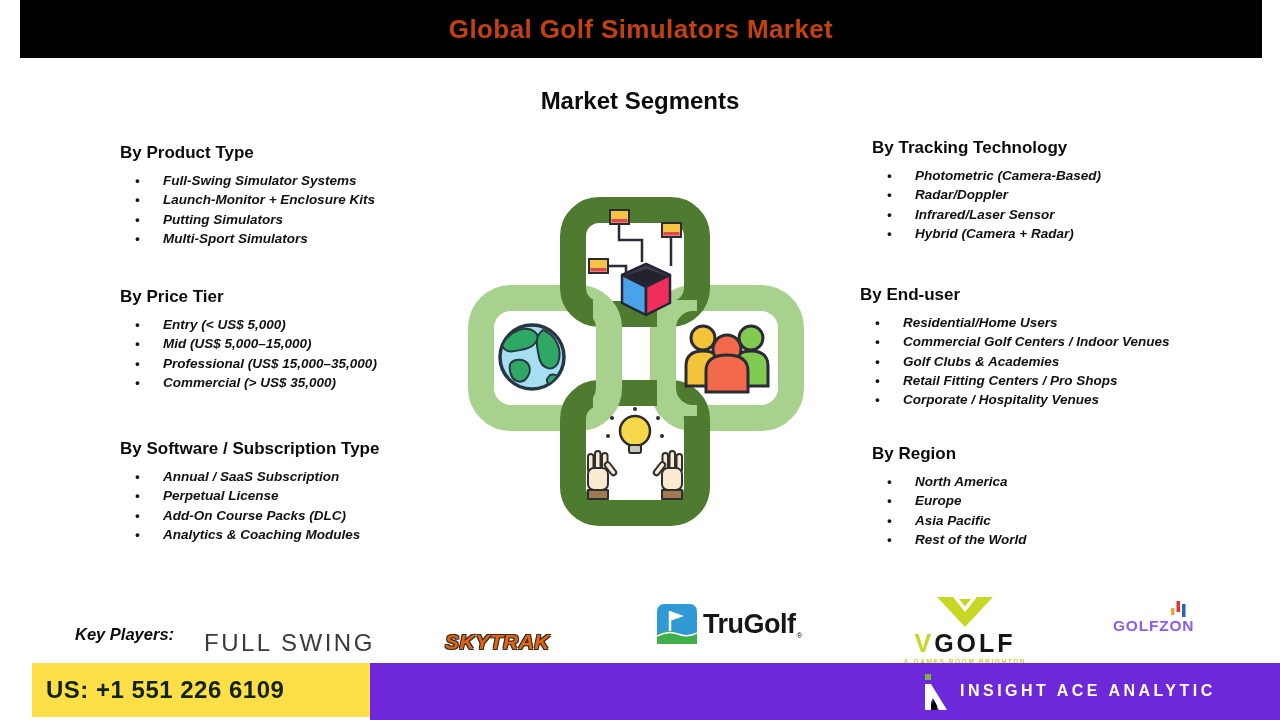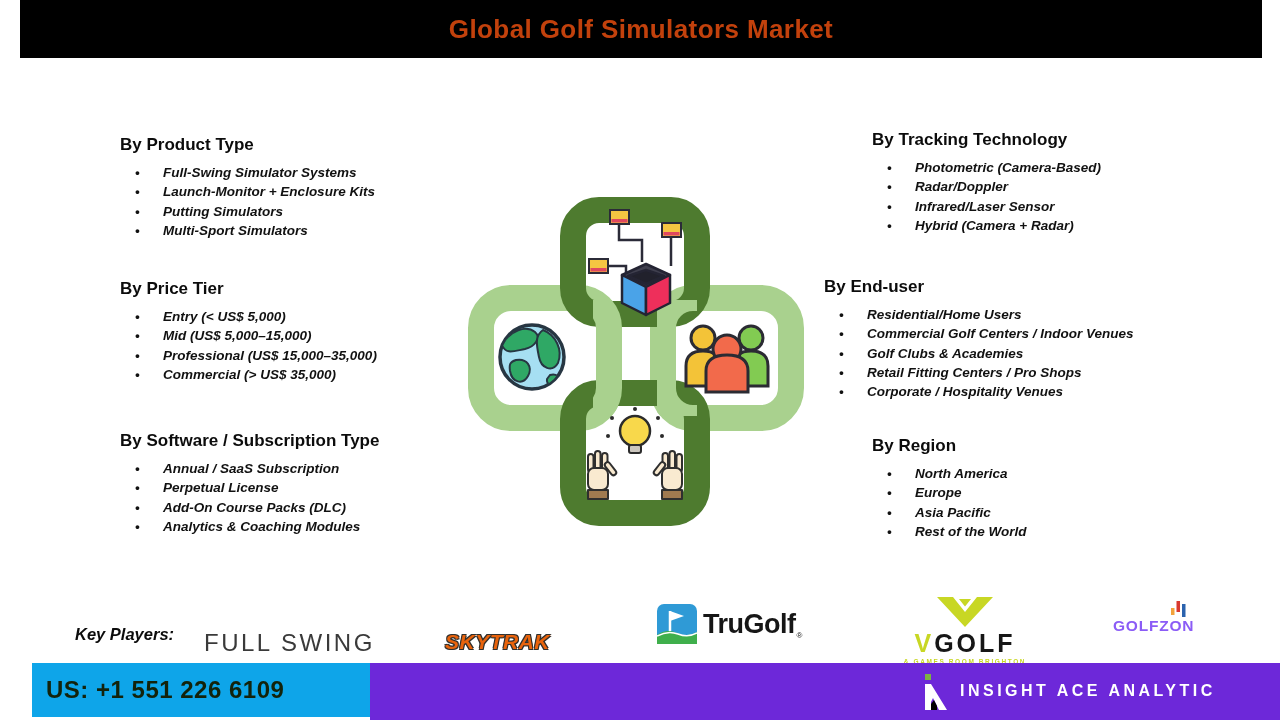--- a/index.html
+++ b/index.html
@@ -10,31 +10,31 @@
   .topbar{position:absolute;left:20px;top:0;width:1242px;height:58px;background:#000;
           display:flex;align-items:center;justify-content:center;}
   .topbar .title{color:#c2410c;font-size:26px;font-weight:bold;letter-spacing:.4px;}
 
   
   .subtitle{position:absolute;left:0;top:87px;width:1280px;text-align:center;
             font-size:24px;font-weight:bold;color:#0c0c0c;}
 
   
   .segment{position:absolute;}
-  .segment .seg-heading{font-size:17px;font-weight:bold;color:#0c0c0c;margin:4px 0 4px 0;}
+  .segment .seg-heading{font-size:17px;font-weight:bold;color:#0c0c0c;margin:12px 0 4px 0;}
   .segment ul{list-style:none;margin:8px;padding:0;font-style:italic;}
   .segment li{position:relative;font-size:13.5px;font-weight:bold;color:#111;
               line-height:19.3px;padding-left:35px;white-space:nowrap;}
   .segment li::before{content:"\2022";position:absolute;left:7px;top:0;font-size:13px;}
 
   #seg-product{left:120px;top:131px;width:340px;}
   #seg-price{left:120px;top:275px;width:340px;}
   #seg-software{left:120px;top:427px;width:360px;}
   #seg-tracking{left:872px;top:126px;width:400px;}
-  #seg-enduser{left:824px;top:273px;width:400px;}
+  #seg-enduser{left:860px;top:273px;width:400px;}
   #seg-region{left:872px;top:432px;width:400px;}
 
   
   .chain-wrap{position:absolute;left:455px;top:180px;width:380px;height:365px;}
 
   
   .kp-label{position:absolute;left:75px;top:625px;font-size:16.5px;font-weight:bold;
             font-style:italic;color:#0c0c0c;}
   .logo-fullswing{position:absolute;left:204px;top:629px;font-size:24px;color:#3a3a3a;
                   letter-spacing:2.5px;font-weight:normal;}
@@ -48,37 +48,38 @@
   .vg-text{font-size:25px;font-weight:bold;letter-spacing:3px;line-height:24px;}
   .vg-text .vg-v{color:#c8d724;}
   .vg-text .vg-golf{color:#161616;}
   .vg-tag{font-size:6.5px;font-weight:bold;color:#c8d724;letter-spacing:1.6px;margin-top:3px;}
   .logo-golfzon{position:absolute;left:1113px;top:601px;width:90px;}
   .gz-bars{position:absolute;left:58px;top:0;}
   .gz-text{position:absolute;left:0;top:16px;font-size:15.5px;font-weight:bold;
            color:#8b5cf6;letter-spacing:.8px;}
 
   
-  .footer-green{position:absolute;left:32px;top:663px;width:338px;height:54px;background:#0ea5e9;
+  .footer-green{position:absolute;left:32px;top:663px;width:338px;height:54px;background:#fde047;
                 display:flex;align-items:center;}
   .footer-green .phone{font-size:24px;font-weight:bold;color:#13230b;padding-left:14px;letter-spacing:.5px;}
   .footer-black{position:absolute;left:370px;top:663px;width:910px;height:57px;background:#6d28d9;}
   .brand-logo{position:absolute;left:552px;top:11px;}
   .brand-text{position:absolute;left:590px;top:19px;color:#fff;font-size:16px;
               font-weight:bold;letter-spacing:3.5px;white-space:nowrap;}
 </style>
 </head>
 <body>
 
 <div class="page">
 
   <div class="topbar">
     <span class="title">Global Golf Simulators Market</span>
   </div>
 
+  <div class="subtitle">Market Segments</div>
 
   <div class="segment" id="seg-product">
     <div class="seg-heading">By Product Type</div>
     <ul>
       <li>Full-Swing Simulator Systems</li>
       <li>Launch-Monitor + Enclosure Kits</li>
       <li>Putting Simulators</li>
       <li>Multi-Sport Simulators</li>
     </ul>
   </div>

